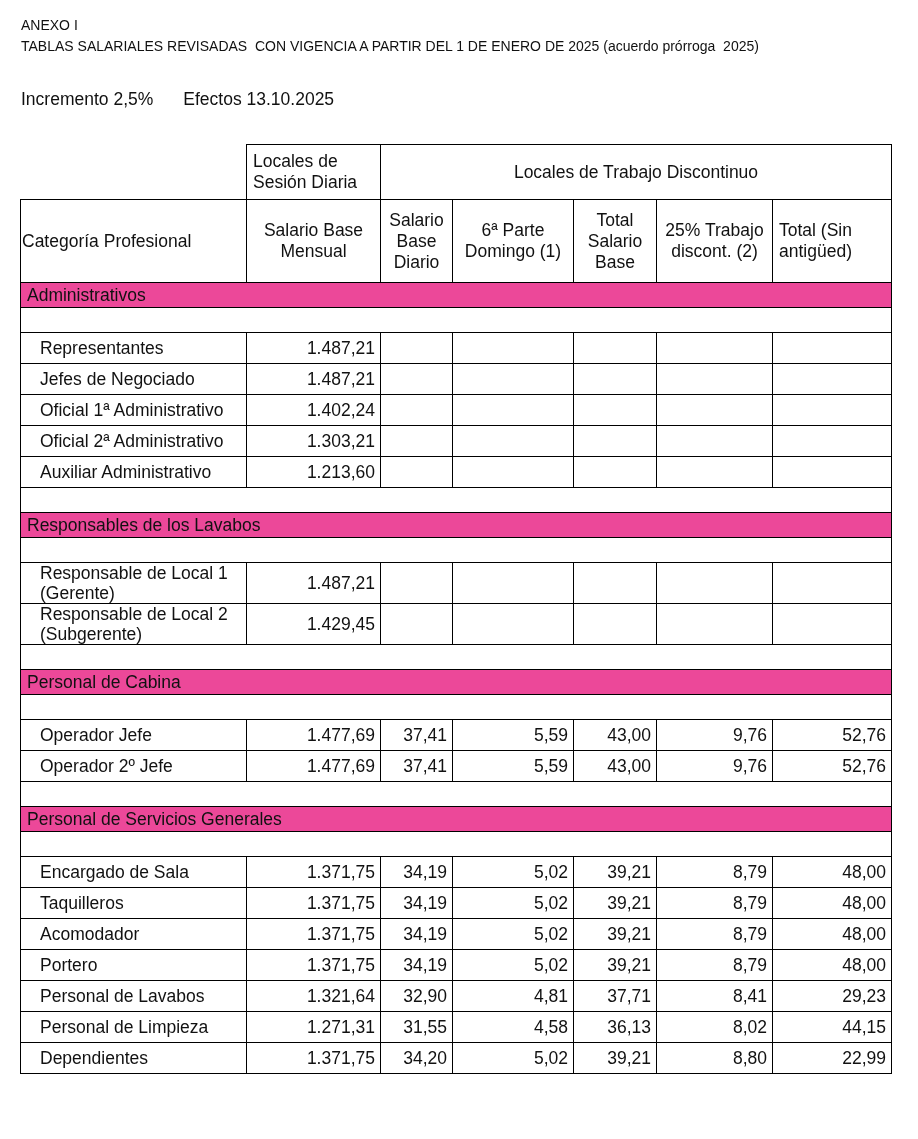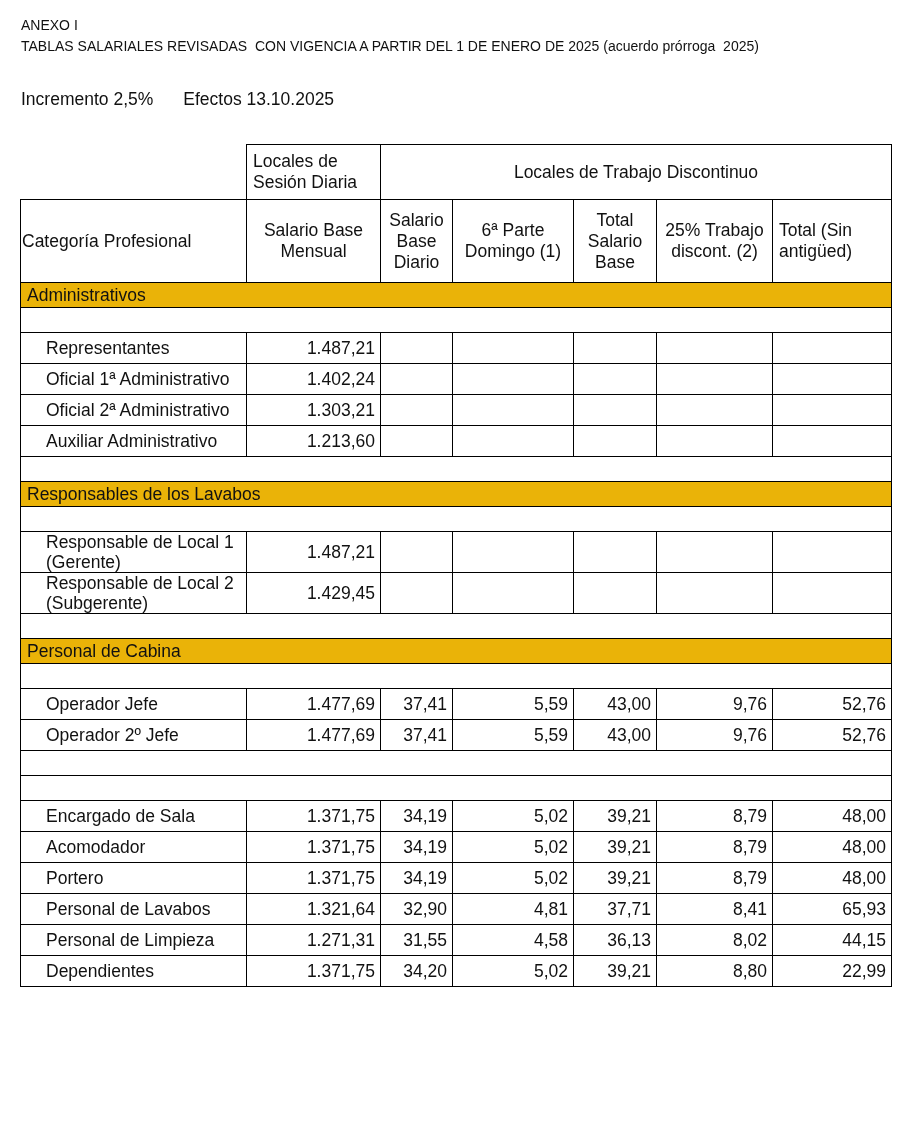--- a/index.html
+++ b/index.html
@@ -15,22 +15,22 @@
   table {
     position: absolute; left: 20px; top: 144px;
     border-collapse: collapse; table-layout: fixed; width: 871px;
   }
   td, th {
     border: 1.5px solid #000; padding: 0 6px; font-weight: normal;
     font-size: 17.5px; line-height: 21px; vertical-align: middle;
   }
   th { text-align: center; }
   td.num { text-align: right; padding-right: 5px; }
-  td.cat { text-align: left; padding-left: 25px; }
-  tr.section td { background: #eab308; height: 24px; text-align: left; }
+  td.cat { text-align: left; padding-left: 19px; }
+  tr.section td { background: #ec4899; height: 24px; text-align: left; }
   tr.blank td { height: 24px; }
   tr.r td { height: 30px; }
   tr.r2 td { height: 40px; line-height: 20px; }
   .noborder { border-top: none !important; border-left: none !important; border-bottom: 1.5px solid #000; }
 </style>
 </head>
 <body>
 
 <div class="heading">
   <div>ANEXO I</div>
@@ -76,20 +76,29 @@
       <tr class="r">
         <td class="cat">Representantes</td>
         <td class="num">1.487,21</td>
         <td class="num"></td>
         <td class="num"></td>
         <td class="num"></td>
         <td class="num"></td>
         <td class="num"></td>
       </tr>
       <tr class="r">
+        <td class="cat">Jefes de Negociado</td>
+        <td class="num">1.487,21</td>
+        <td class="num"></td>
+        <td class="num"></td>
+        <td class="num"></td>
+        <td class="num"></td>
+        <td class="num"></td>
+      </tr>
+      <tr class="r">
         <td class="cat">Oficial 1ª Administrativo</td>
         <td class="num">1.402,24</td>
         <td class="num"></td>
         <td class="num"></td>
         <td class="num"></td>
         <td class="num"></td>
         <td class="num"></td>
       </tr>
       <tr class="r">
         <td class="cat">Oficial 2ª Administrativo</td>
@@ -159,25 +168,37 @@
         <td class="num">1.477,69</td>
         <td class="num">37,41</td>
         <td class="num">5,59</td>
         <td class="num">43,00</td>
         <td class="num">9,76</td>
         <td class="num">52,76</td>
       </tr>
       <tr class="blank">
         <td colspan="7"></td>
       </tr>
+      <tr class="section">
+        <td colspan="7">Personal de Servicios Generales</td>
+      </tr>
       <tr class="blank">
         <td colspan="7"></td>
       </tr>
       <tr class="r">
         <td class="cat">Encargado de Sala</td>
+        <td class="num">1.371,75</td>
+        <td class="num">34,19</td>
+        <td class="num">5,02</td>
+        <td class="num">39,21</td>
+        <td class="num">8,79</td>
+        <td class="num">48,00</td>
+      </tr>
+      <tr class="r">
+        <td class="cat">Taquilleros</td>
         <td class="num">1.371,75</td>
         <td class="num">34,19</td>
         <td class="num">5,02</td>
         <td class="num">39,21</td>
         <td class="num">8,79</td>
         <td class="num">48,00</td>
       </tr>
       <tr class="r">
         <td class="cat">Acomodador</td>
         <td class="num">1.371,75</td>
@@ -196,21 +217,21 @@
         <td class="num">8,79</td>
         <td class="num">48,00</td>
       </tr>
       <tr class="r">
         <td class="cat">Personal de Lavabos</td>
         <td class="num">1.321,64</td>
         <td class="num">32,90</td>
         <td class="num">4,81</td>
         <td class="num">37,71</td>
         <td class="num">8,41</td>
-        <td class="num">65,93</td>
+        <td class="num">29,23</td>
       </tr>
       <tr class="r">
         <td class="cat">Personal de Limpieza</td>
         <td class="num">1.271,31</td>
         <td class="num">31,55</td>
         <td class="num">4,58</td>
         <td class="num">36,13</td>
         <td class="num">8,02</td>
         <td class="num">44,15</td>
       </tr>

